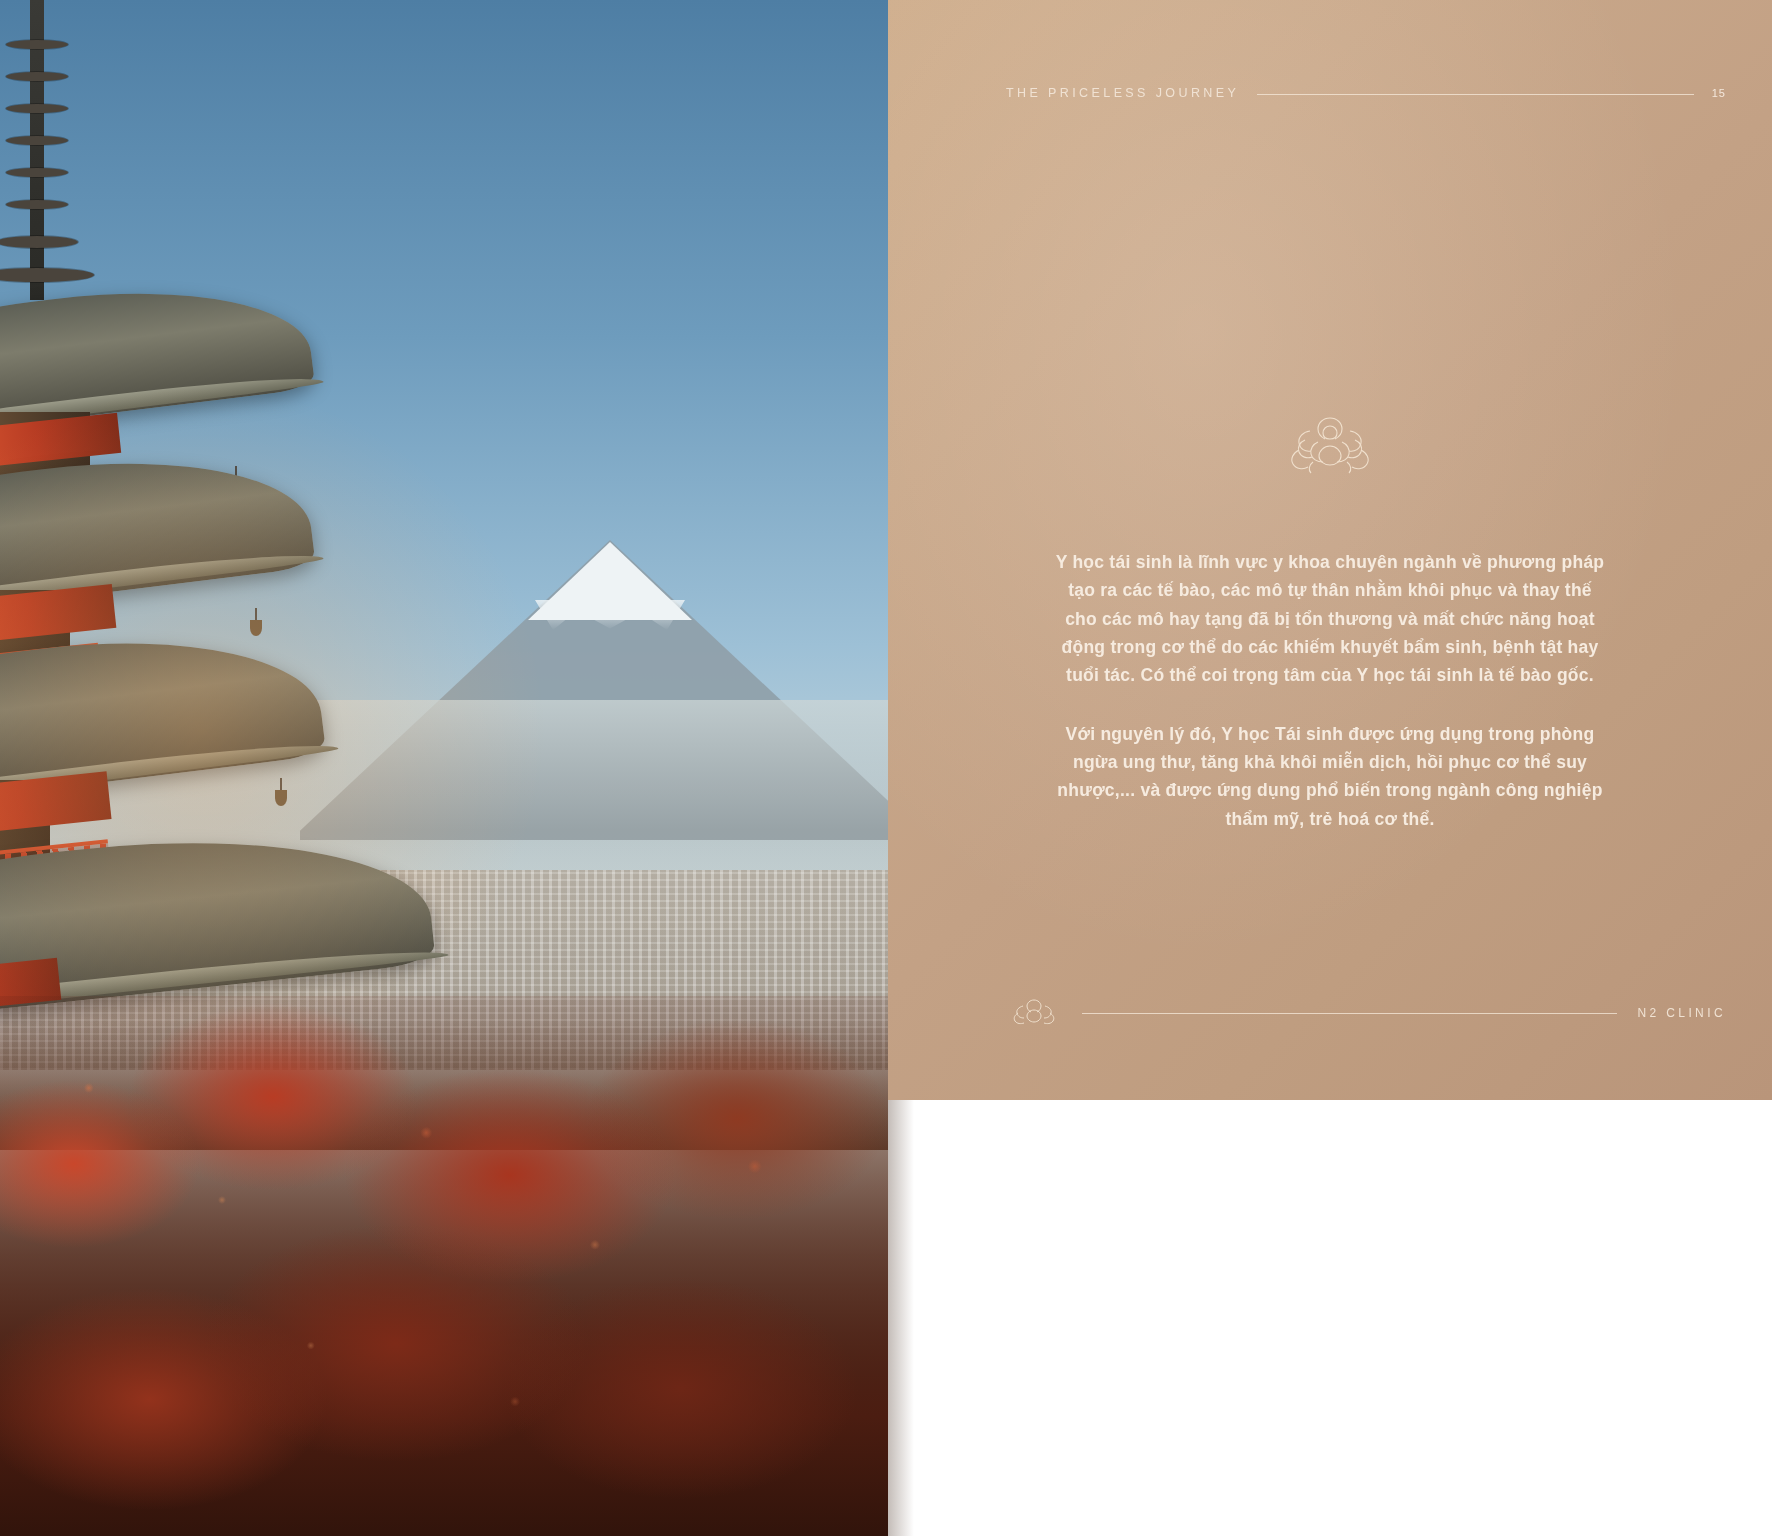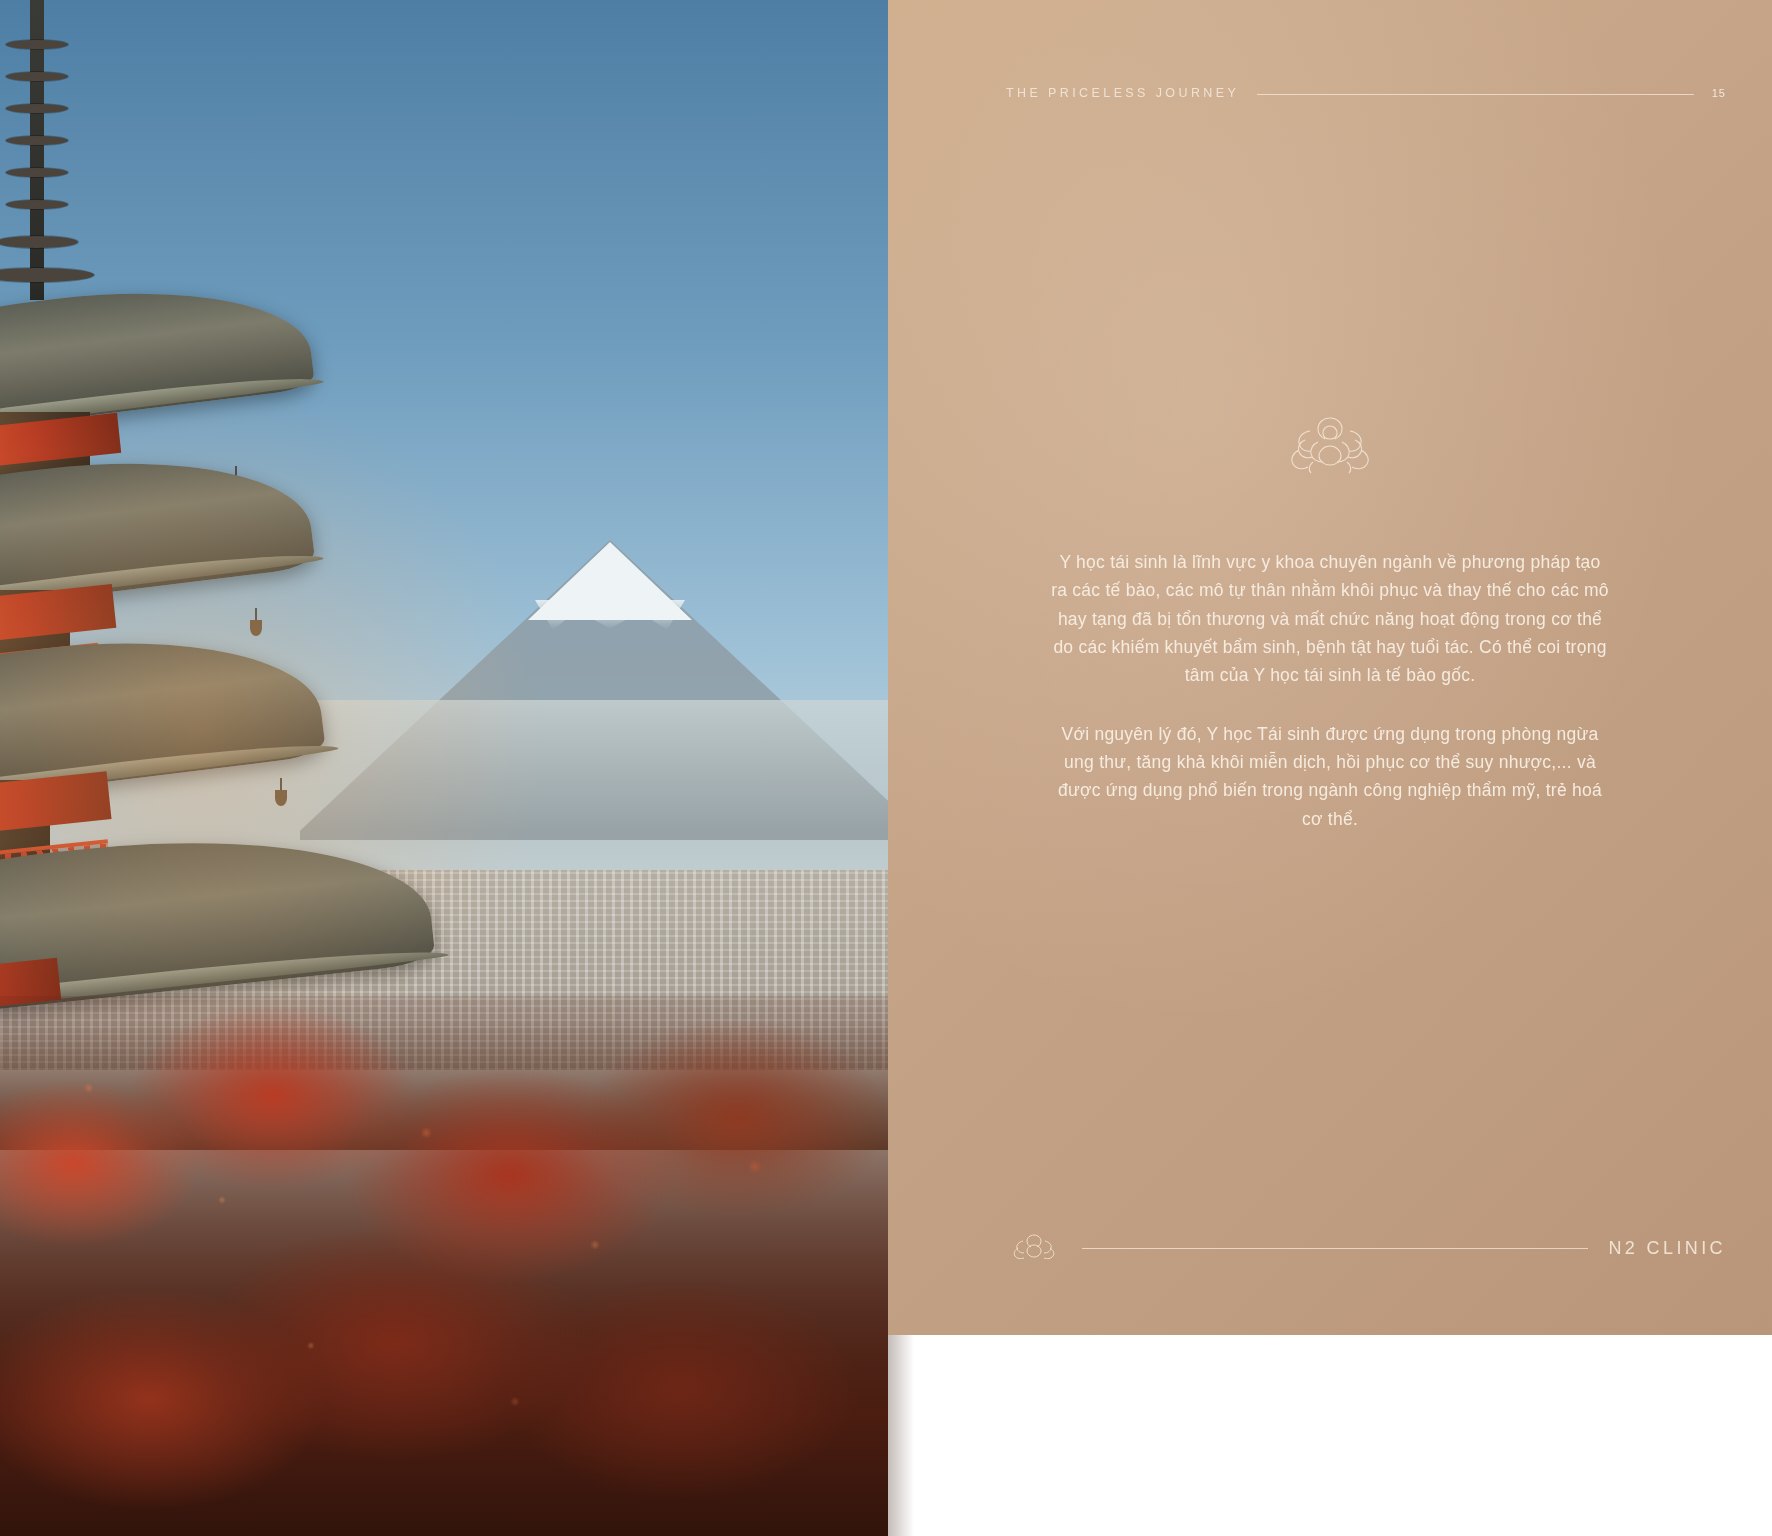--- a/index.html
+++ b/index.html
@@ -221,21 +221,21 @@
     width: 700px;
     height: 700px;
     background: radial-gradient(circle, rgba(255,170,90,.28), rgba(255,170,90,0) 70%);
     pointer-events: none;
   }
 
   
   .text-page {
     position: relative;
     width: 884px;
-    height: 1335px;
+    height: 1100px;
     background: linear-gradient(135deg, #cfae8d 0%, #c9a88a 25%, #c3a185 50%, #bf9d80 72%, #b9957a 100%);
     color: #f3e7da;
   }
   .page-sheen {
     position: absolute;
     inset: 0;
     background: radial-gradient(ellipse 700px 900px at 35% 30%, rgba(255,240,225,.18), rgba(255,240,225,0) 70%);
     pointer-events: none;
   }
 
@@ -293,40 +293,41 @@
     position: absolute;
     top: 548px;
     left: 50%;
     transform: translateX(-50%);
     width: 560px;
     text-align: center;
     font-size: 17.5px;
     line-height: 1.62;
     color: #f6ebdf;
     letter-spacing: .25px;
+    font-weight: bold;
   }
   .body-copy p { margin: 0; }
   .body-copy p + p { margin-top: 30px; }
 
   .footer {
     position: absolute;
     bottom: 68px;
     left: 118px;
     right: 46px;
     display: flex;
     align-items: center;
     gap: 20px;
   }
   .footer-rule {
     flex: 1;
     height: 1px;
     background: rgba(246,233,219,.75);
   }
   .footer-brand {
-    font-size: 18px;
+    font-size: 12px;
     letter-spacing: 3.4px;
     color: #f0e2d3;
     white-space: nowrap;
   }
 
   .gutter-shadow {
     position: absolute;
     left: 888px;
     top: 0;
     width: 26px;

